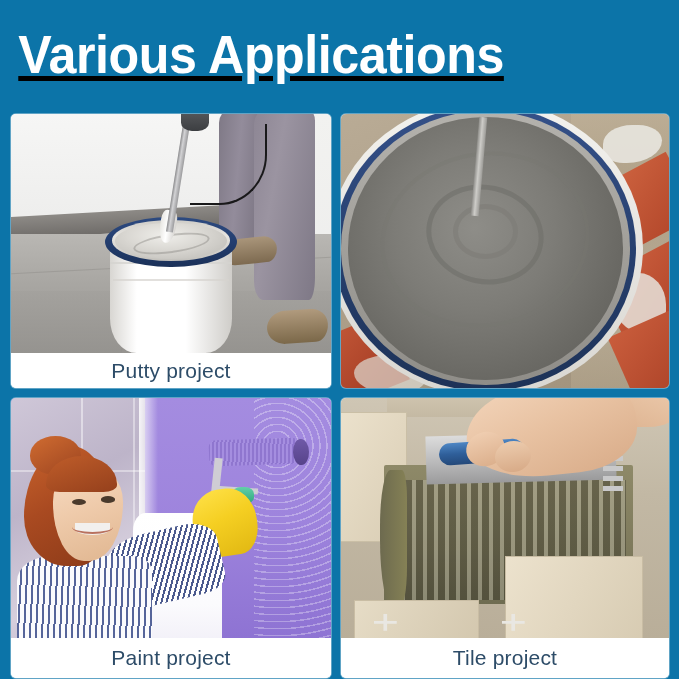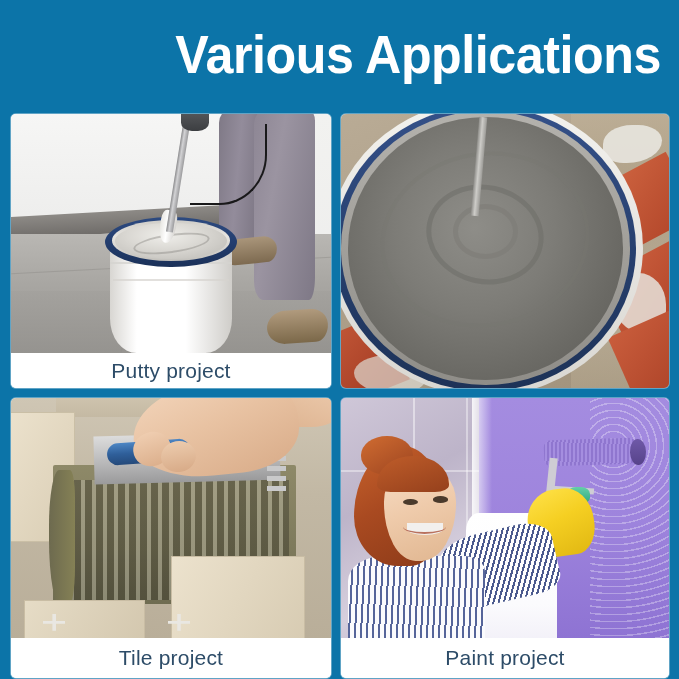--- a/index.html
+++ b/index.html
@@ -8,21 +8,22 @@
     background:#0c74a8;
     font-family:"Liberation Sans", sans-serif;
     position:relative;
   }
 
   
   .title-bar{
     height:108px;
     display:flex;
     align-items:center;
-    justify-content:flex-end;
+    justify-content:flex-start;
+    text-decoration:underline;
   }
   .title{
     color:#ffffff;
     font-family:"Liberation Sans", sans-serif;
     font-weight:bold;
     font-size:54px;
     letter-spacing:-0.5px;
     transform:scaleX(0.93);
     line-height:1;
     white-space:nowrap;
@@ -333,45 +334,20 @@
       <div class="layer p2-rim-in"></div>
       <div class="layer p2-mix"></div>
       <div class="layer p2-sw3"></div>
       <div class="layer p2-sw1"></div>
       <div class="layer p2-sw2"></div>
       <div class="layer p2-stick"></div>
     </div>
   </div>
 
   <div class="card r2">
-    <div class="photo p3">
-      <div class="layer p3-tileTop"></div>
-      <div class="layer p3-tileL"></div>
-      <div class="layer p3-mortar"></div>
-      <div class="layer p3-ridges"></div>
-      <div class="layer p3-mortar-edge"></div>
-      <div class="layer p3-tileBL"></div>
-      <div class="layer p3-tileBR"></div>
-      <div class="layer p3-trowel"></div>
-      <div class="layer p3-trowel-notch"></div>
-      <div class="layer p3-handle2"></div>
-      <div class="layer p3-arm"></div>
-      <div class="layer p3-hand"></div>
-      <div class="layer p3-handle"></div>
-      <div class="layer p3-finger1"></div>
-      <div class="layer p3-finger2"></div>
-      <div class="layer p3-cross1"></div>
-      <div class="layer p3-cross2"></div>
-    </div>
-    <div class="caption">
-      <span>Tile project</span>
-    </div>
-  </div>
-
-  <div class="card r2">
     <div class="photo p4">
       <div class="layer p4-purple"></div>
       <div class="layer p4-speckle"></div>
       <div class="layer p4-wallL"></div>
       <div class="layer p4-tilelineH"></div>
       <div class="layer p4-tilelineV"></div>
       <div class="layer p4-tilelineV2"></div>
       <div class="layer p4-purple-edge"></div>
       <div class="layer p4-whitepatch"></div>
       <div class="layer p4-roller"></div>
@@ -389,13 +365,38 @@
       <div class="layer p4-eye1"></div>
       <div class="layer p4-eye2"></div>
       <div class="layer p4-smile"></div>
       <div class="layer p4-lip"></div>
     </div>
     <div class="caption">
       <span>Paint project</span>
     </div>
   </div>
 
+  <div class="card r2">
+    <div class="photo p3">
+      <div class="layer p3-tileTop"></div>
+      <div class="layer p3-tileL"></div>
+      <div class="layer p3-mortar"></div>
+      <div class="layer p3-ridges"></div>
+      <div class="layer p3-mortar-edge"></div>
+      <div class="layer p3-tileBL"></div>
+      <div class="layer p3-tileBR"></div>
+      <div class="layer p3-trowel"></div>
+      <div class="layer p3-trowel-notch"></div>
+      <div class="layer p3-handle2"></div>
+      <div class="layer p3-arm"></div>
+      <div class="layer p3-hand"></div>
+      <div class="layer p3-handle"></div>
+      <div class="layer p3-finger1"></div>
+      <div class="layer p3-finger2"></div>
+      <div class="layer p3-cross1"></div>
+      <div class="layer p3-cross2"></div>
+    </div>
+    <div class="caption">
+      <span>Tile project</span>
+    </div>
+  </div>
+
 </div>
 
 </body></html>

